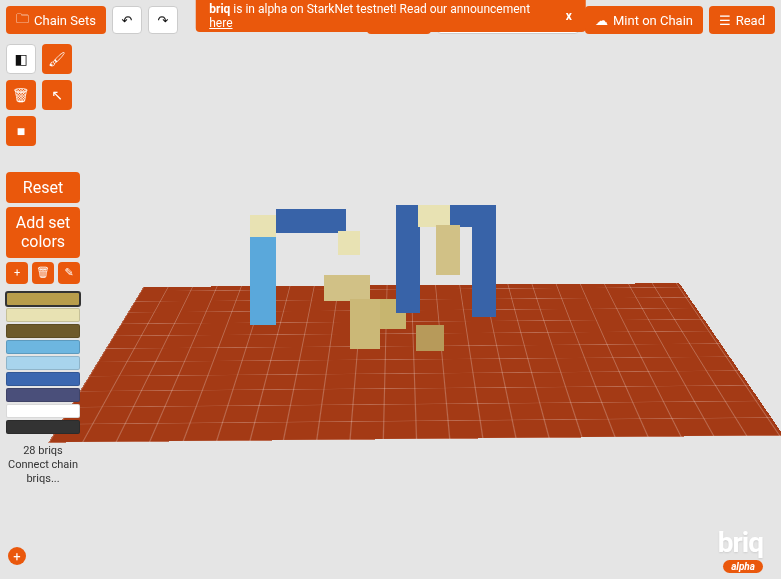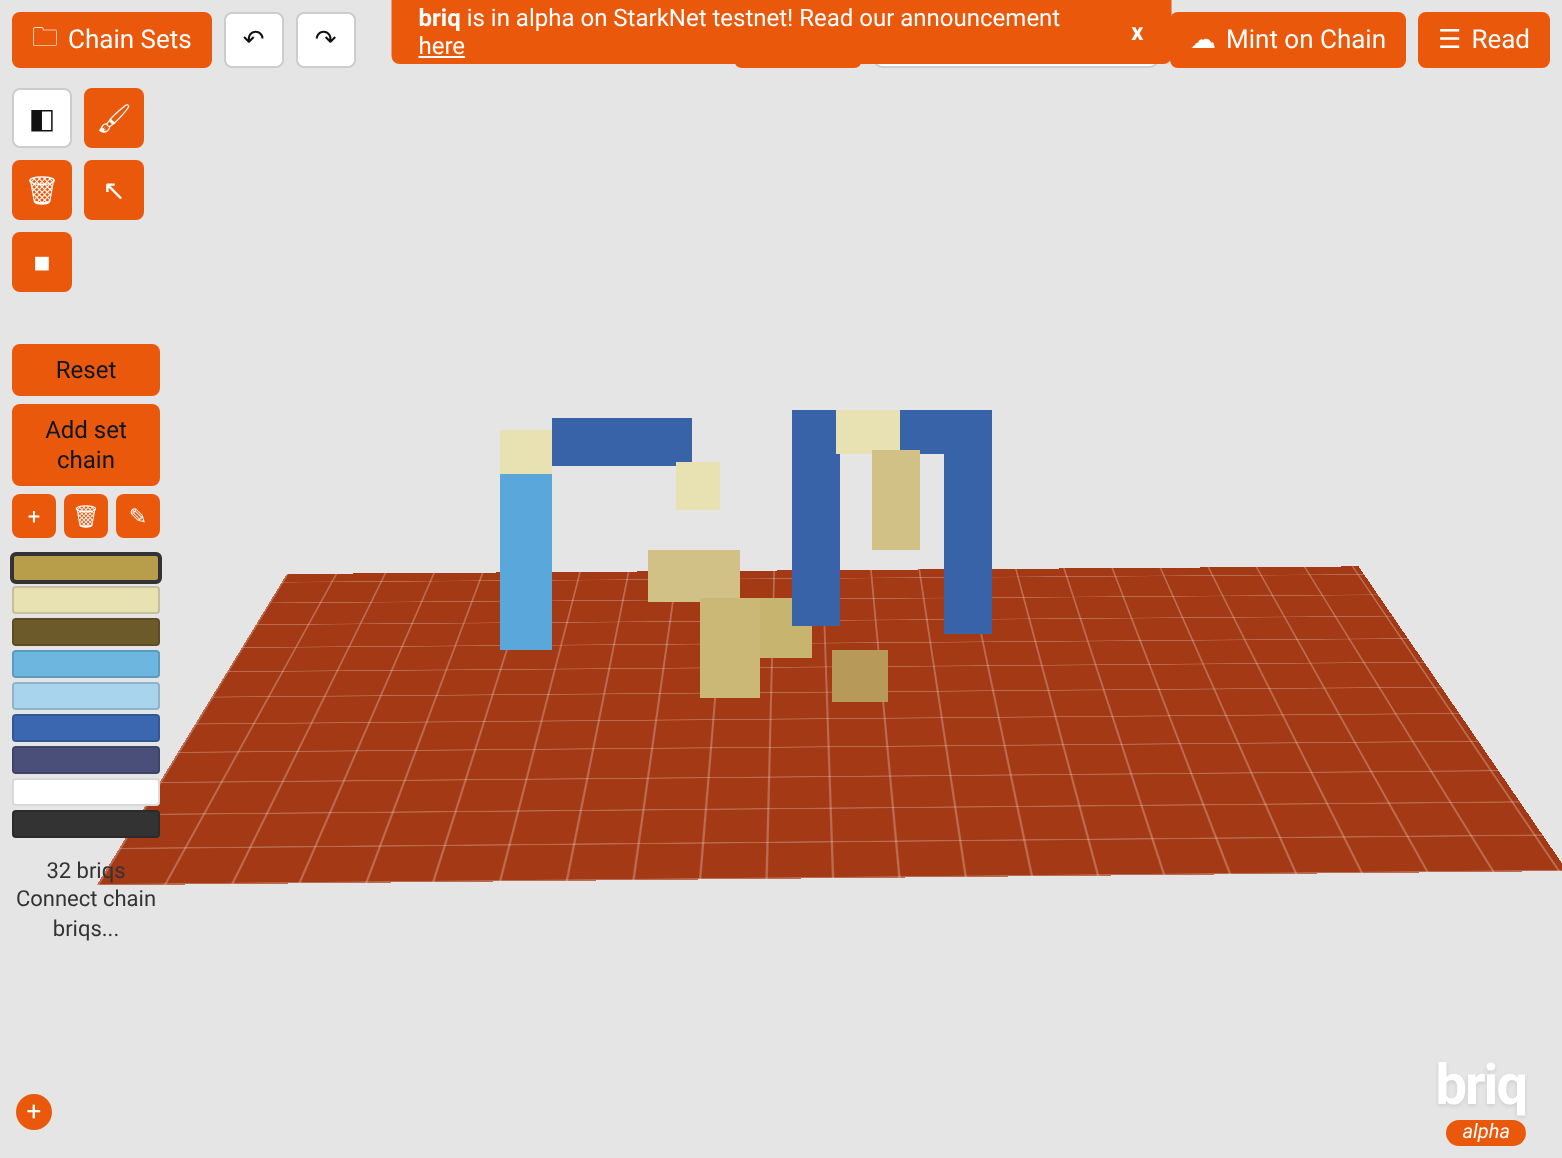--- a/index.html
+++ b/index.html
@@ -16,40 +16,40 @@
 .btn.icon-only { padding: 6px 8px; justify-content: center; width: 30px; }
 .btn.outline { background: white; color: #111; border: 1px solid #ccc; }
 .btn.outline.tinted { color: #ea580c; }
 
 .left-panel { position: absolute; left: 6px; top: 44px; width: 74px; display: flex; flex-direction: column; gap: 6px; z-index: 40; }
 .tool-row { display: flex; gap: 6px; }
 .tool-btn { background: #ea580c; color: white; border: none; border-radius: 4px; width: 30px; height: 30px; display: flex; align-items: center; justify-content: center; cursor: pointer; font-size: 14px; }
 .tool-btn.active { background: white; color: #111; border: 1px solid #ccc; }
 
 .side-section { display: flex; flex-direction: column; gap: 4px; margin-top: 20px; }
-.side-btn { background: #ea580c; color: #0f172a; border: none; border-radius: 4px; padding: 6px 4px; font-size: 12px; cursor: pointer; text-align: center; line-height: 1.2; }
+.side-btn { background: #ea580c; color: #ffffff; border: none; border-radius: 4px; padding: 6px 4px; font-size: 16px; cursor: pointer; text-align: center; line-height: 1.2; }
 
 .icon-row { display: flex; gap: 4px; }
 .mini-btn { background: #ea580c; color: white; border: none; border-radius: 4px; width: 22px; height: 22px; display: flex; align-items: center; justify-content: center; cursor: pointer; font-size: 11px; }
 
 .swatches { display: flex; flex-direction: column; gap: 2px; margin-top: 4px; }
 .swatch { width: 100%; height: 14px; border-radius: 2px; cursor: pointer; border: 1px solid rgba(0,0,0,0.15); }
 .swatch.selected { outline: 2px solid #333; outline-offset: -1px; }
 
 .status { font-size: 11px; text-align: center; color: #333; margin-top: 6px; line-height: 1.3; }
 
 .canvas { position: absolute; inset: 0; background: #e5e5e5; }
 .floor { position: absolute; left: 105px; top: 190px; width: 620px; height: 320px; perspective: 900px; }
 .floor-plane { width: 100%; height: 100%; background: #a43a15; transform: rotateX(62deg) rotateZ(-1deg); transform-origin: center; background-image:
   repeating-linear-gradient(0deg, rgba(255,255,255,0.25) 0 1px, transparent 1px 28px),
   repeating-linear-gradient(90deg, rgba(255,255,255,0.25) 0 1px, transparent 1px 28px);
 }
 
 .logo { position: absolute; right: 18px; bottom: 20px; color: white; font-weight: 700; font-size: 28px; letter-spacing: -1px; text-shadow: 0 1px 2px rgba(0,0,0,0.1); }
-.alpha-badge { position: absolute; right: 18px; bottom: 6px; background: #ea580c; color: white; font-size: 10px; font-style: italic; font-weight: 400; padding: 1px 8px; border-radius: 10px; }
+.alpha-badge { position: absolute; right: 18px; bottom: 6px; background: #ea580c; color: white; font-size: 10px; font-style: italic; font-weight: 700; padding: 1px 8px; border-radius: 10px; }
 .fab { position: absolute; left: 8px; bottom: 14px; width: 18px; height: 18px; background: #ea580c; color: white; border-radius: 50%; display: flex; align-items: center; justify-content: center; font-size: 13px; cursor: pointer; border: none; }
 
 
 .i { display: inline-block; }
 
 
 .voxels { position: absolute; left: 250px; top: 195px; width: 290px; height: 170px; }
 .cube { position: absolute; }
 </style>
 </head>
@@ -132,39 +132,39 @@
       </button>
   </div>
   <div class="tool-row">
     <button class="tool-btn">
         <span>■</span>
       </button>
   </div>
 
   <div class="side-section">
     <button class="side-btn">Reset</button>
-    <button class="side-btn">Add set chain</button>
+    <button class="side-btn">Add set colors</button>
     <div class="icon-row">
       <button class="mini-btn">+</button>
       <button class="mini-btn">🗑</button>
       <button class="mini-btn">✎</button>
     </div>
     <div class="swatches" id="palette">
         <div class="swatch selected" style="background: rgb(184, 157, 75);"></div>
         <div class="swatch" style="background: rgb(232, 226, 179);"></div>
         <div class="swatch" style="background: rgb(109, 90, 42);"></div>
         <div class="swatch" style="background: rgb(109, 182, 224);"></div>
         <div class="swatch" style="background: rgb(168, 212, 237);"></div>
         <div class="swatch" style="background: rgb(59, 103, 176);"></div>
         <div class="swatch" style="background: rgb(74, 79, 122);"></div>
         <div class="swatch" style="background: rgb(255, 255, 255);"></div>
         <div class="swatch" style="background: rgb(51, 51, 51);"></div>
       </div>
     <div class="status">
-      <div>32 briqs</div>
+      <div>28 briqs</div>
       <div>Connect chain briqs...</div>
     </div>
   </div>
 </div>
 
 <div class="logo">briq</div>
 <div class="alpha-badge">alpha</div>
 <button class="fab">+</button>
 
 </body></html>

